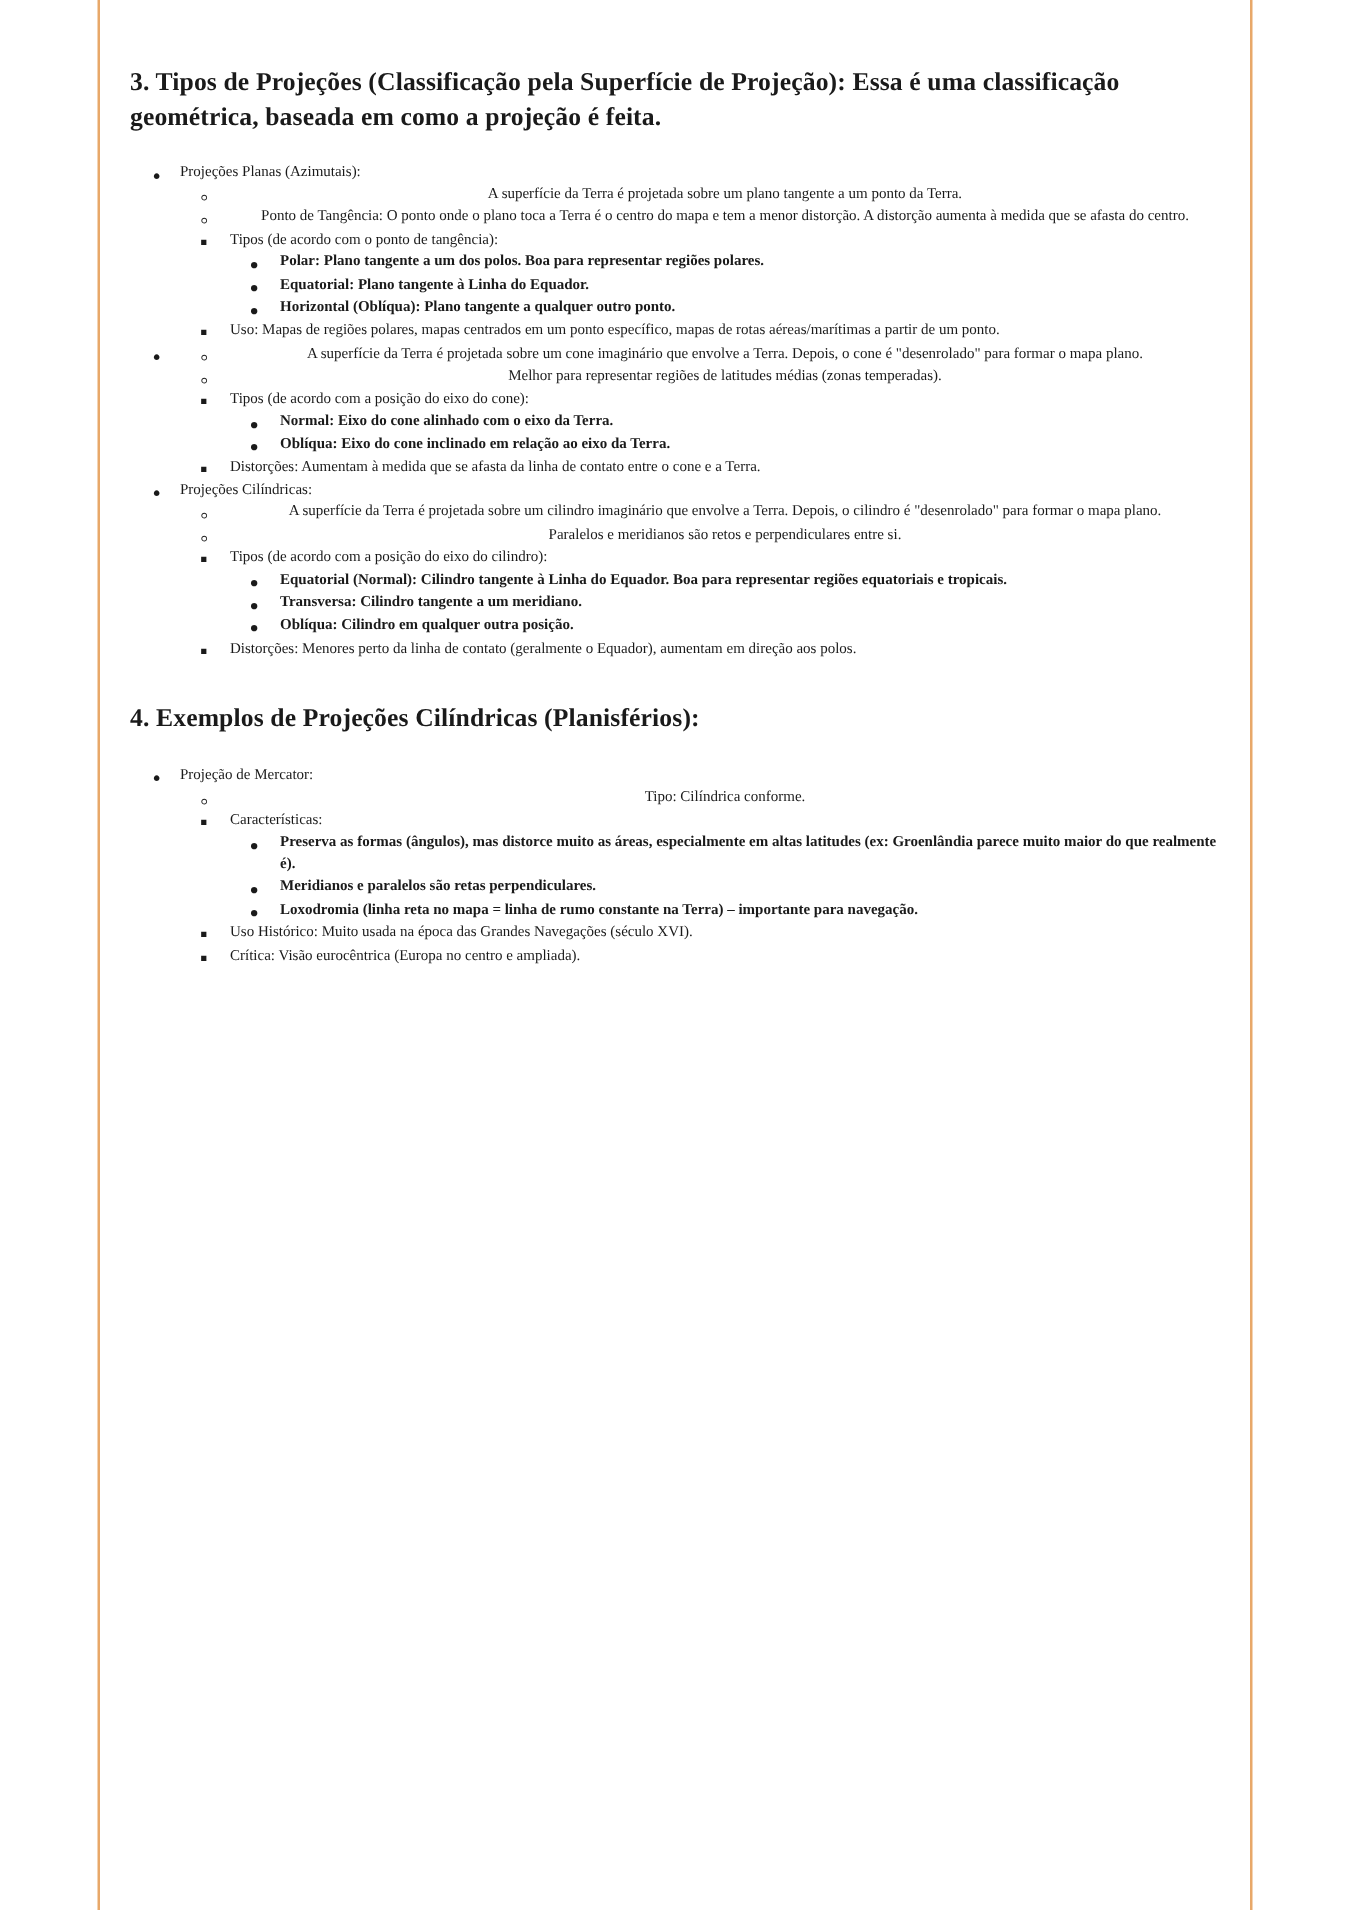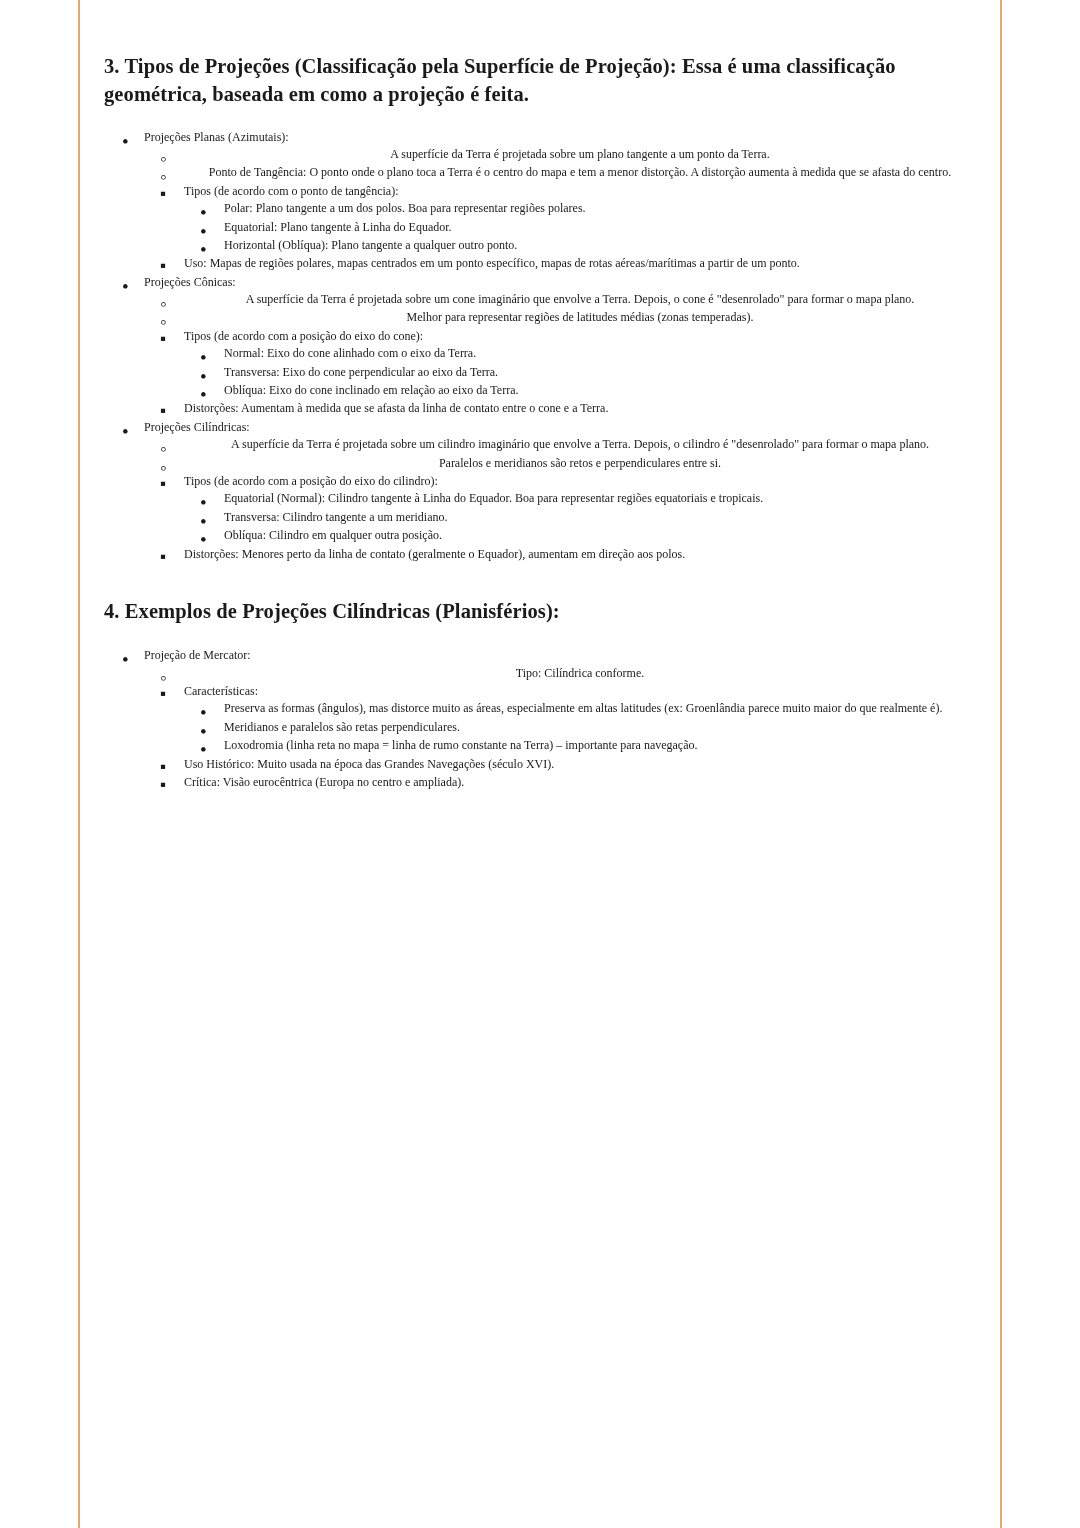--- a/index.html
+++ b/index.html
@@ -86,21 +86,21 @@
   
   .lvl3 { padding-left: 40px; }
   .lvl3::before {
     content: "\25AA";
     position: absolute;
     left: 16px;
     top: -1px;
     font-size: 17px;
   }
   
-  .lvl4 { padding-left: 40px; }
+  .lvl4 { padding-left: 40px; font-weight: bold; }
   .lvl4::before {
     content: "\2022";
     position: absolute;
     left: 16px;
     top: -1px;
     font-size: 19px;
   }
 
   .nest { margin-left: 0; }
 </style>
@@ -140,36 +140,32 @@
               </li>
             </ul>
           </li>
           <li class="lvl3">
             <span class="txt">Uso: Mapas de regiões polares, mapas centrados em um ponto específico, mapas de rotas aéreas/marítimas a partir de um ponto.</span>
           </li>
         </ul>
       </li>
 
       <li class="lvl1">
-        <span class="txt">Projeções Cônicas:</span>
         <ul class="nest">
           <li class="lvl2">
             <span class="txt">A superfície da Terra é projetada sobre um cone imaginário que envolve a Terra. Depois, o cone é "desenrolado" para formar o mapa plano.</span>
           </li>
           <li class="lvl2">
             <span class="txt">Melhor para representar regiões de latitudes médias (zonas temperadas).</span>
           </li>
           <li class="lvl3">
             <span class="txt">Tipos (de acordo com a posição do eixo do cone):</span>
             <ul class="nest">
               <li class="lvl4">
                 <span class="txt">Normal: Eixo do cone alinhado com o eixo da Terra.</span>
-              </li>
-              <li class="lvl4">
-                <span class="txt">Transversa: Eixo do cone perpendicular ao eixo da Terra.</span>
               </li>
               <li class="lvl4">
                 <span class="txt">Oblíqua: Eixo do cone inclinado em relação ao eixo da Terra.</span>
               </li>
             </ul>
           </li>
           <li class="lvl3">
             <span class="txt">Distorções: Aumentam à medida que se afasta da linha de contato entre o cone e a Terra.</span>
           </li>
         </ul>

